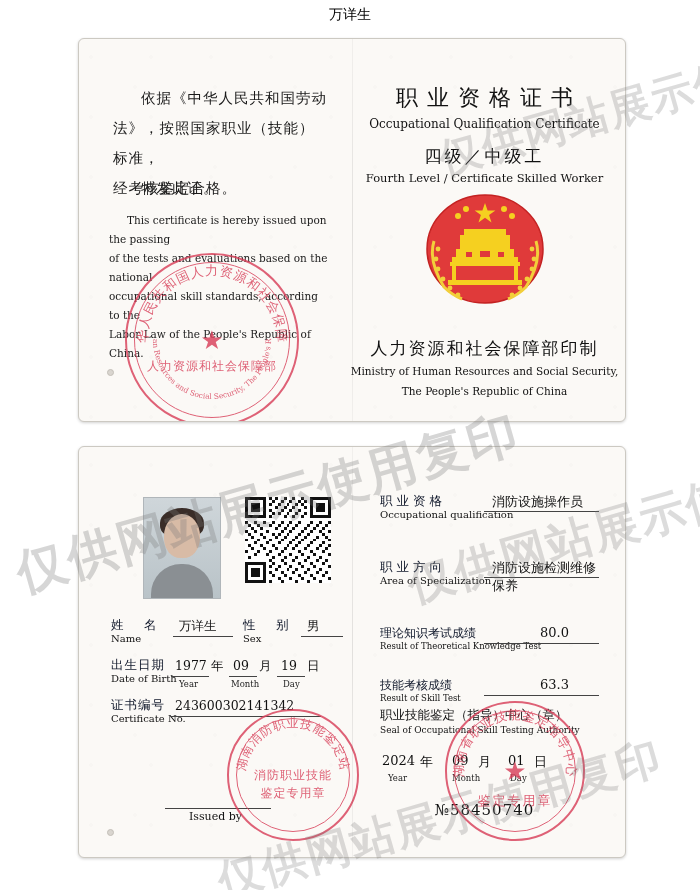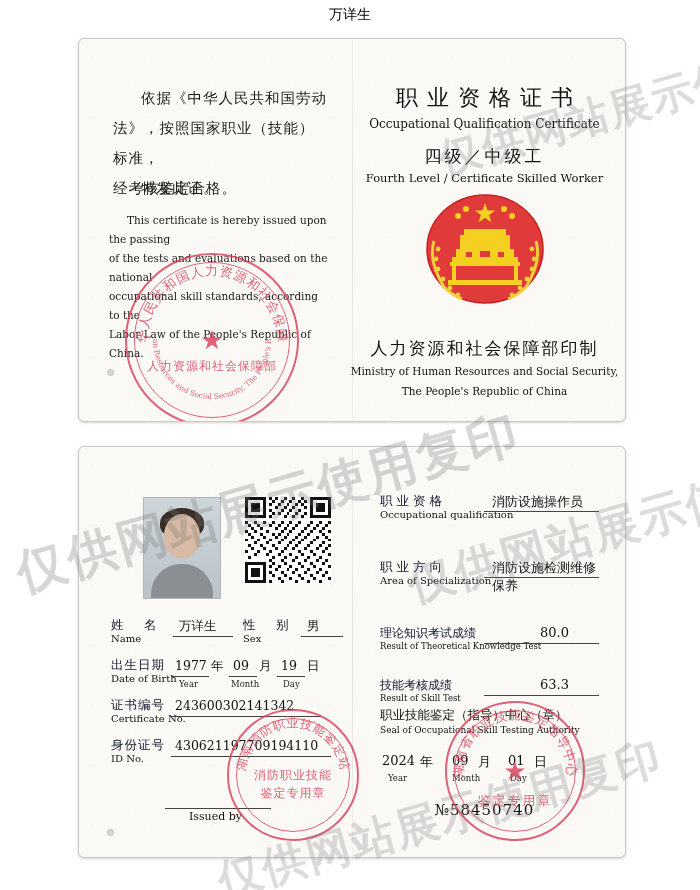--- a/index.html
+++ b/index.html
@@ -804,26 +804,20 @@
         <div class="date-sub" style="left:172px;">Day</div>
       </div>
 
       <div class="field-row">
         <div class="f-label-cn" style="letter-spacing:1px;">证书编号</div>
         <div class="f-label-en">Certificate No.</div>
         <div class="f-value" style="left:64px;">243600302141342</div>
         <div class="f-underline" style="left:60px; width:150px;"></div>
       </div>
 
-      <div class="field-row">
-        <div class="f-label-cn" style="letter-spacing:1px;">身份证号</div>
-        <div class="f-label-en">ID No.</div>
-        <div class="f-value" style="left:64px;">430621197709194110</div>
-        <div class="f-underline" style="left:60px; width:160px;"></div>
-      </div>
     </div>
 
     <div class="issued-by-line"></div>
     <div class="issued-by">Issued by</div>
   </div>
 
   <div class="half right">
     <div class="rfields">
       <div class="rrow">
         <div class="f-label-cn">职业资格</div>

